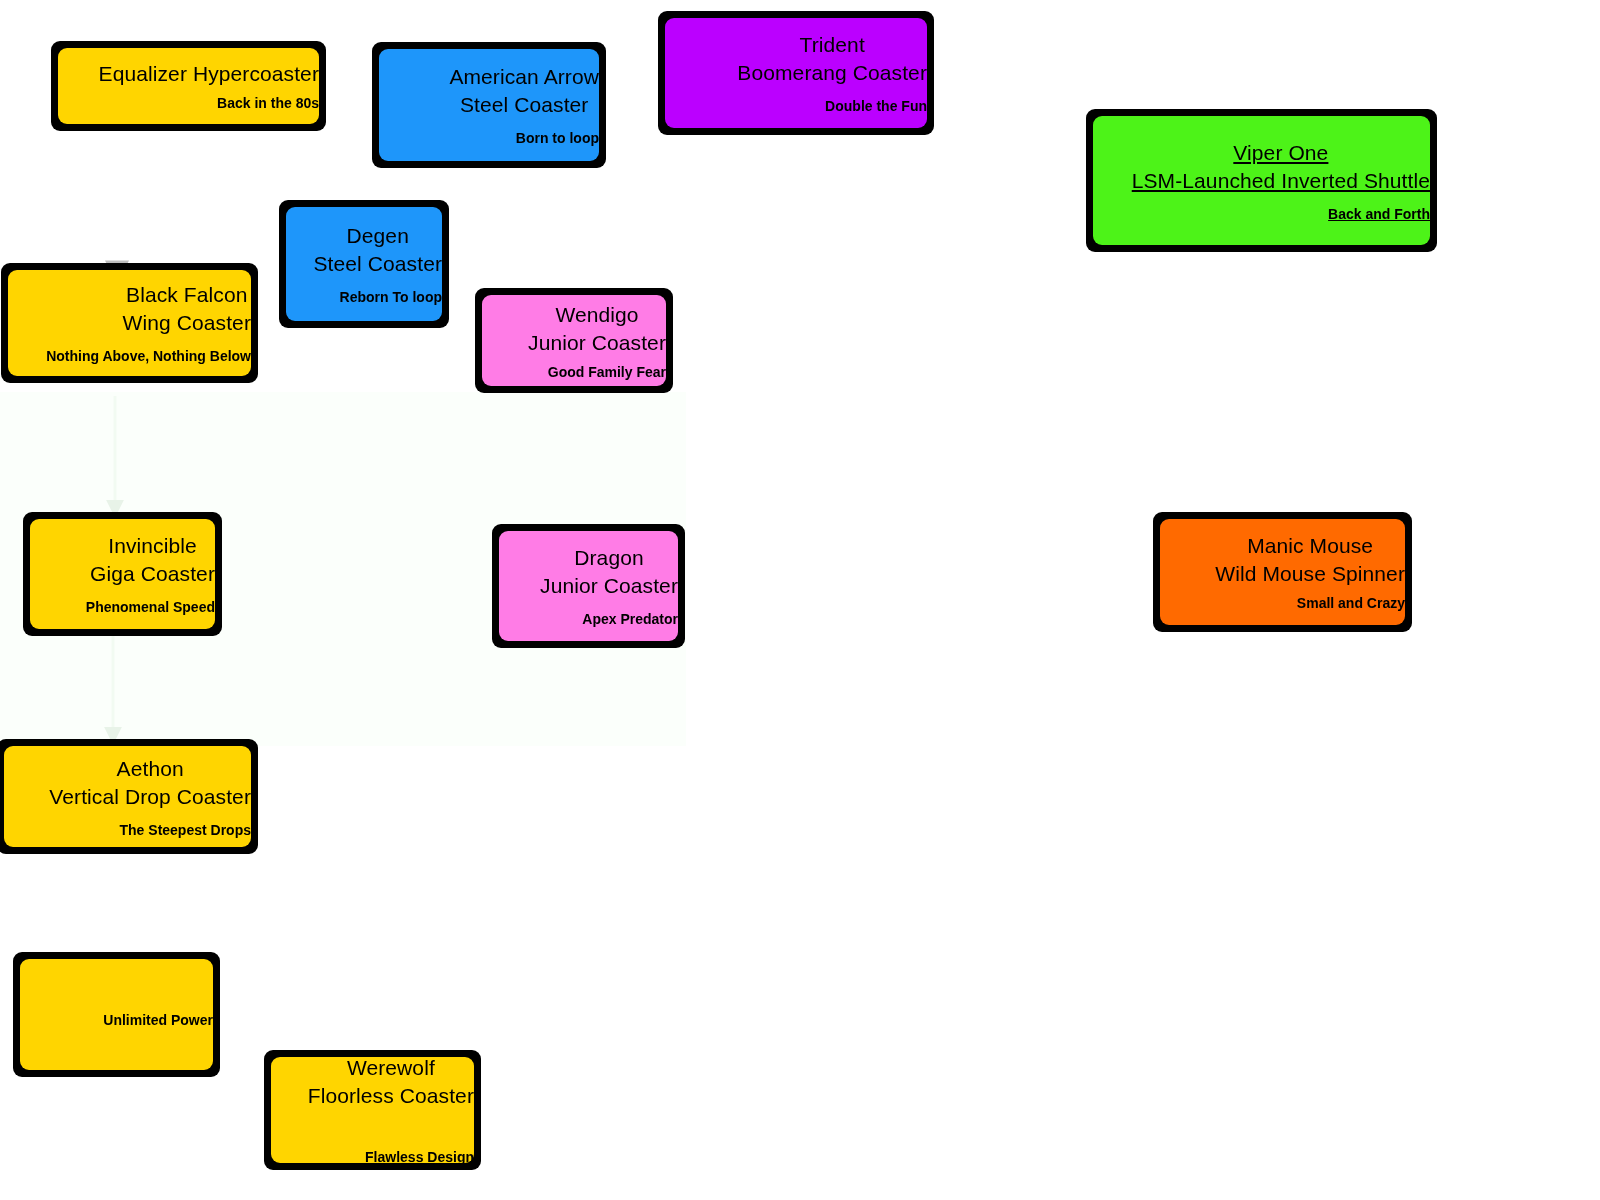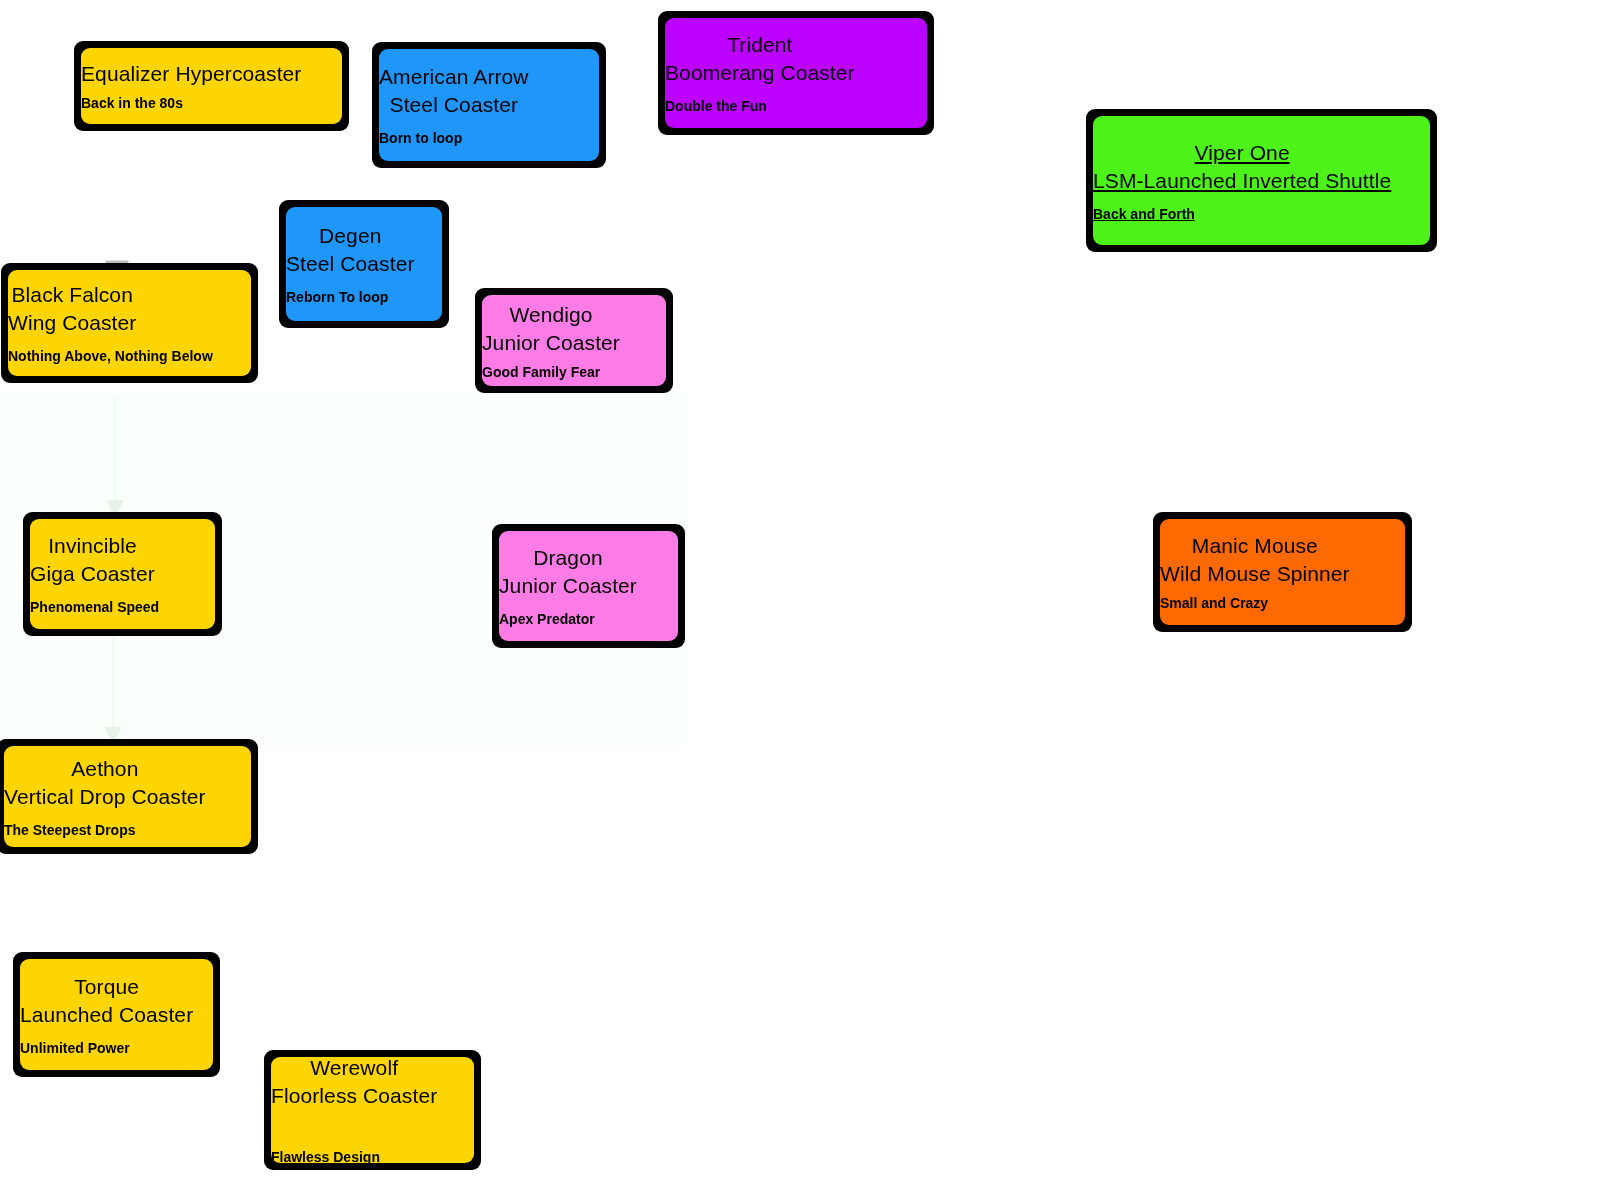--- a/index.html
+++ b/index.html
@@ -30,21 +30,21 @@
     width: 1600px;
     height: 1200px;
     pointer-events: none;
   }
   .node {
     position: absolute;
     box-sizing: border-box;
     border-radius: 9px;
     display: flex;
     flex-direction: column;
-    align-items: flex-start;
+    align-items: flex-end;
     justify-content: center;
     text-align: center;
     color: #000000;
     box-shadow: 7px 7px 0 0 #000000, -7px -7px 0 0 #000000,
                 7px -7px 0 0 #000000, -7px 7px 0 0 #000000;
   }
   .node .title {
     font-size: 21px;
     line-height: 28px;
     font-weight: 400;
@@ -99,21 +99,21 @@
       <path d="M 1274 320 L 1274 337" stroke="#ffffff" stroke-width="4.5" fill="none" marker-end="url(#ah-white)"></path>
     </g>
     <g>
       <path d="M 1282 456 L 1282 516" stroke="#ffffff" stroke-width="4.5" fill="none" marker-end="url(#ah-white)"></path>
     </g>
     <g>
       <path d="M 209 1026 L 305 1084" stroke="#ffffff" stroke-width="3.4" fill="none" marker-end="url(#ah-white)"></path>
     </g>
   </svg>
 
-  <div class="node compact" style="left:58px; top:48px; width:261px; height:76px; background:#FFD500;margin-left:23px;">
+  <div class="node compact" style="left:58px; top:48px; width:261px; height:76px; background:#FFD500;">
     <div class="title">Equalizer Hypercoaster</div>
     <div class="subtitle">Back in the 80s</div>
   </div>
 
   <div class="node" style="left:379px; top:49px; width:220px; height:112px; background:#1E96FA;">
     <div class="title">American Arrow
 Steel Coaster</div>
     <div class="subtitle">Born to loop</div>
   </div>
 
@@ -166,22 +166,20 @@
     <div class="subtitle">Small and Crazy</div>
   </div>
 
   <div class="node" style="left:4px; top:746px; width:247px; height:101px; background:#FFD500;">
     <div class="title">Aethon
 Vertical Drop Coaster</div>
     <div class="subtitle">The Steepest Drops</div>
   </div>
 
   <div class="node" style="left:20px; top:959px; width:193px; height:111px; background:#FFD500;">
-    <div class="title">Torque
-Launched Coaster</div>
     <div class="subtitle">Unlimited Power</div>
   </div>
 
   <div class="node compact" style="left:271px; top:1057px; width:203px; height:106px; background:#FFD500;gap:32px;">
     <div class="title">Werewolf
 Floorless Coaster</div>
     <div class="subtitle">Flawless Design</div>
   </div>
 
 </div>

